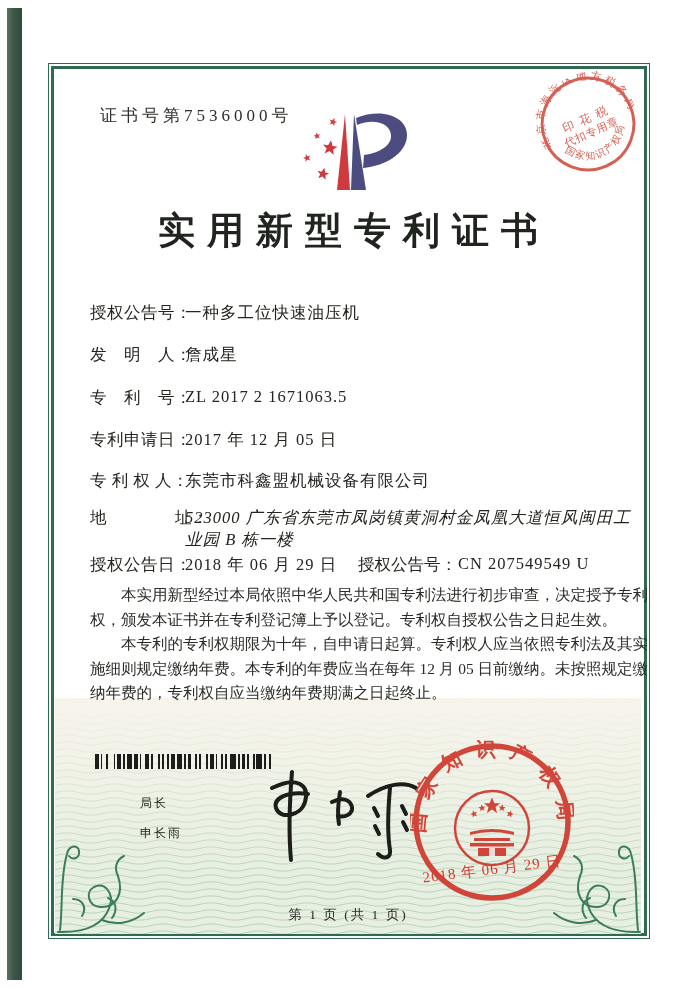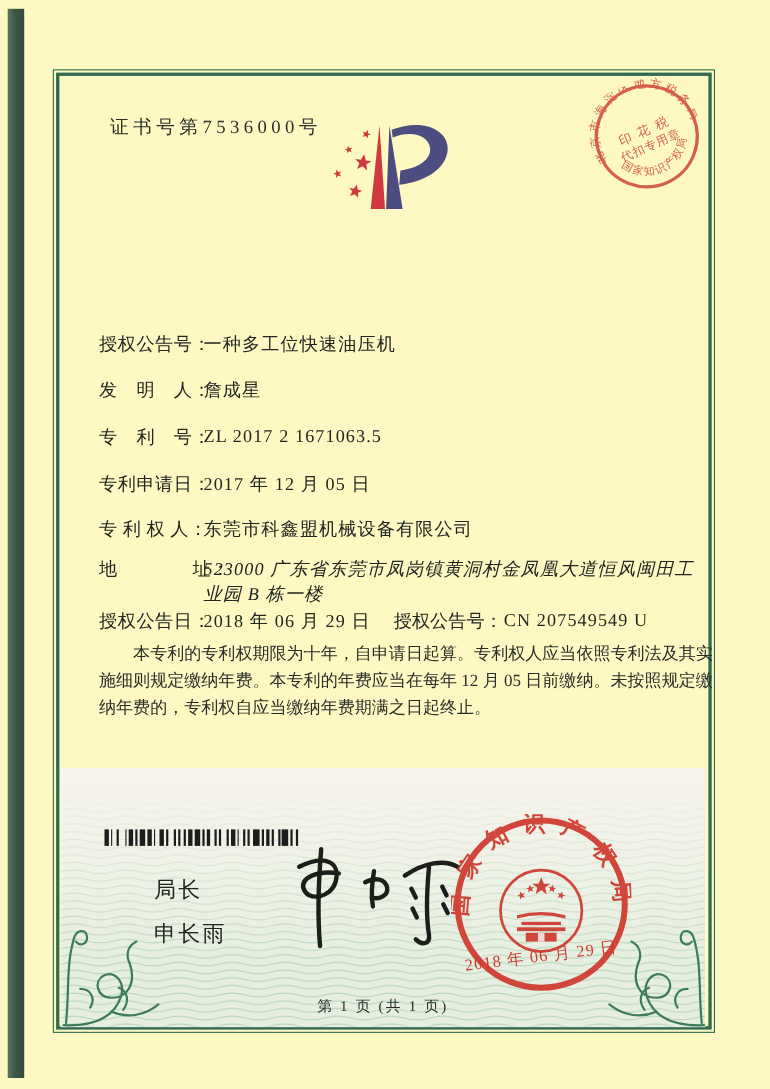--- a/index.html
+++ b/index.html
@@ -1,16 +1,16 @@
 <!DOCTYPE html>
 <html><head>
 <meta charset="utf-8">
 <style>
   html,body{margin:0;padding:0;background:#e9e6de;}
-  .page{position:relative;width:700px;height:990px;background:#fef9c3;overflow:hidden;
+  .page{position:relative;width:700px;height:990px;background:#ffffff;overflow:hidden;
         font-family:"Liberation Serif","DejaVu Serif",serif;color:#23251f;}
   .abs{position:absolute;}
 
   
   .spine{left:7px;top:8px;width:15px;height:972px;
          background:linear-gradient(90deg,#5a7362 0%,#3c5747 45%,#314a3b 100%);}
 
   
   .frame{left:48px;top:63px;width:600px;height:874px;border:1.5px solid #2e6b50;}
   .frame::before{content:"";position:absolute;inset:2px;border:3px solid #2e6b50;}
@@ -31,21 +31,21 @@
   .row .lab{position:absolute;left:0;letter-spacing:.5px;}
   .row .val{position:absolute;left:95px;letter-spacing:1px;}
   .row .val.wrap{white-space:normal;width:458px;line-height:22px;font-style:italic;}
   .lab2{position:absolute;left:268px;}
   .val2{position:absolute;left:368px;letter-spacing:1px;}
 
   .body-text{left:90px;top:583px;width:558px;font-size:15.5px;line-height:24.6px;
              text-align:justify;color:#2a2c26;}
   .body-text p{margin:0;text-indent:2em;}
 
-  .director{left:140px;top:795px;font-size:20px;letter-spacing:2px;color:#22241f;}
+  .director{left:140px;top:795px;font-size:12px;letter-spacing:2px;color:#22241f;}
   .director div{margin-bottom:13px;}
 
   .signature{left:248px;top:758px;width:180px;height:115px;}
 
   .seal{left:410px;top:740px;width:164px;height:164px;opacity:.93;}
   .sealdate{left:402px;top:860px;width:180px;text-align:center;color:#cf3a2e;
             font-size:15px;letter-spacing:1px;transform:rotate(-7deg);white-space:nowrap;}
 
   .taxstamp{left:538px;top:74px;width:100px;height:100px;transform:rotate(-24deg);opacity:.88;}
 
@@ -111,20 +111,21 @@
     <path d="M66 14 C94 3 118 14 117 32 C116 50 95 62 73 64 L74 51 C90 49 102 41 101 31 C100 19 84 14 67 21 Z" fill="#4c4c80"></path>
     <g fill="#d0393e">
       <use href="#st" transform="translate(43,18) scale(0.42) rotate(18)"></use>
       <use href="#st" transform="translate(27,32) scale(0.36) rotate(-12)"></use>
       <use href="#st" transform="translate(40,44) scale(0.78) rotate(8)"></use>
       <use href="#st" transform="translate(17,54) scale(0.40) rotate(-16)"></use>
       <use href="#st" transform="translate(33,70) scale(0.64) rotate(12)"></use>
     </g>
   </svg>
 
+  <div class="abs title">实用新型专利证书</div>
 
   <div class="abs row" style="top:302px">
     <span class="lab">授权公告号：</span>
     <span class="val">一种多工位快速油压机</span>
   </div>
   <div class="abs row" style="top:344px">
     <span class="lab">发　明　人：</span>
     <span class="val">詹成星</span>
   </div>
   <div class="abs row" style="top:387px">
@@ -144,20 +145,21 @@
     <span class="val wrap">523000 广东省东莞市凤岗镇黄洞村金凤凰大道恒风闽田工业园 B 栋一楼</span>
   </div>
   <div class="abs row" style="top:554px">
     <span class="lab">授权公告日：</span>
     <span class="val">2018 年 06 月 29 日</span>
     <span class="lab2">授权公告号：</span>
     <span class="val2">CN 207549549 U</span>
   </div>
 
   <div class="abs body-text">
+    <p>本实用新型经过本局依照中华人民共和国专利法进行初步审查，决定授予专利权，颁发本证书并在专利登记簿上予以登记。专利权自授权公告之日起生效。</p>
     <p>本专利的专利权期限为十年，自申请日起算。专利权人应当依照专利法及其实施细则规定缴纳年费。本专利的年费应当在每年 12 月 05 日前缴纳。未按照规定缴纳年费的，专利权自应当缴纳年费期满之日起终止。</p>
   </div>
 
   <div class="abs barcode" id="barcode">
       <div style="flex-grow: 2; background: rgb(28, 28, 28);"></div>
       <div style="flex-grow: 1; background: transparent;"></div>
       <div style="flex-grow: 1; background: rgb(28, 28, 28);"></div>
       <div style="flex-grow: 2; background: transparent;"></div>
       <div style="flex-grow: 1; background: rgb(28, 28, 28);"></div>
       <div style="flex-grow: 3; background: transparent;"></div>

